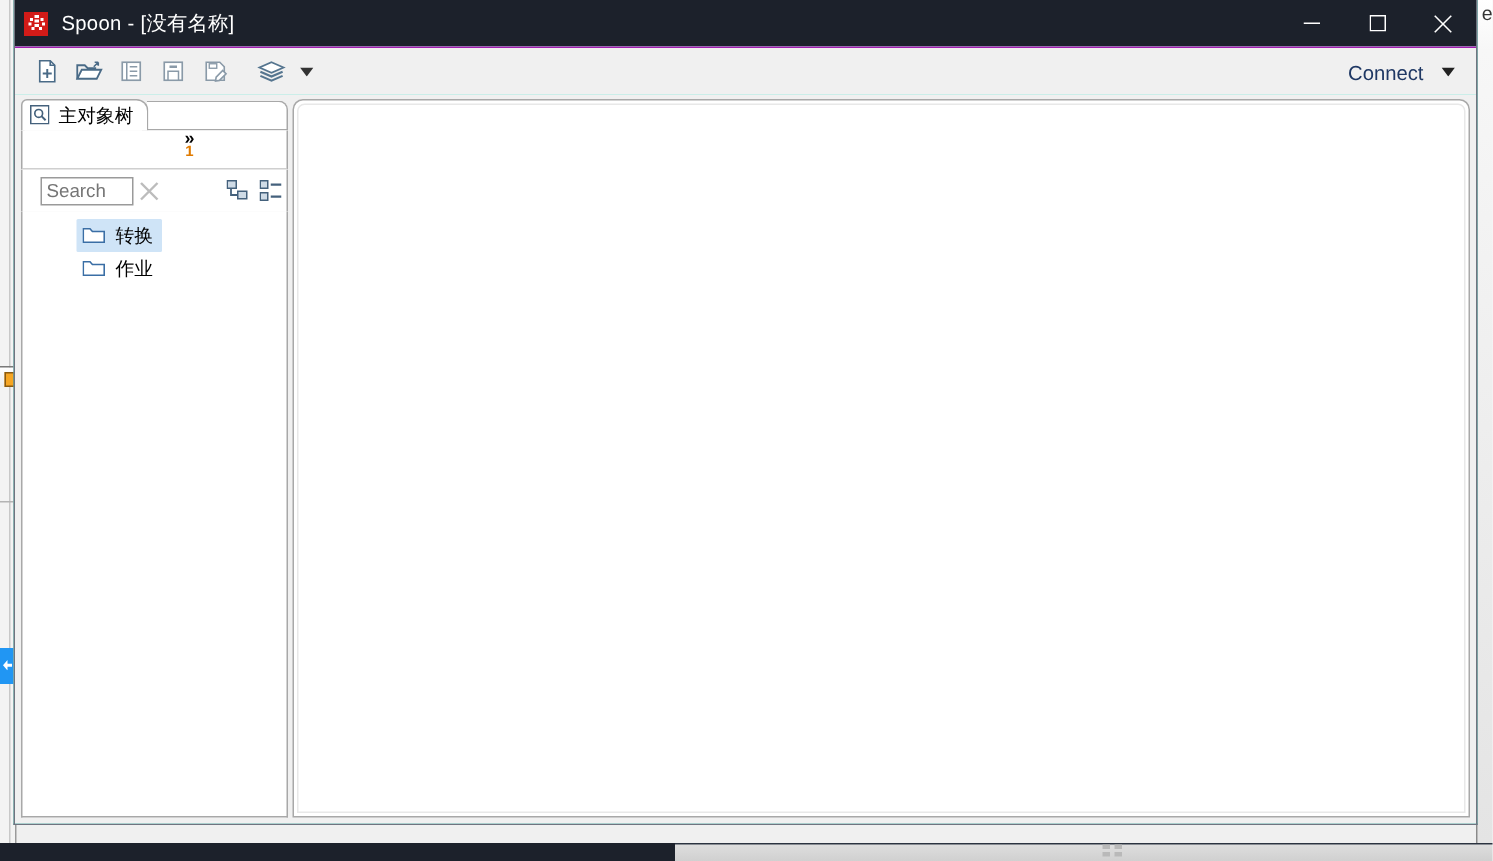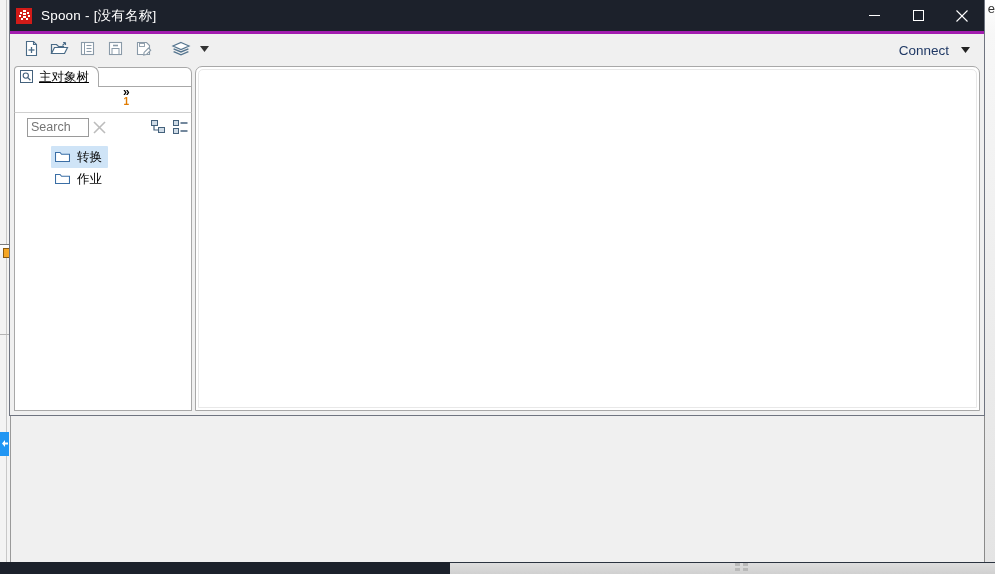--- a/index.html
+++ b/index.html
@@ -71,21 +71,21 @@
     position: absolute; display: block; width: 5px; height: 3px; background: #b9b9b9;
   }
   .bg-grip i:nth-child(1) { left: 0; top: 0; }
   .bg-grip i:nth-child(2) { left: 8px; top: 0; }
   .bg-grip i:nth-child(3) { left: 0; top: 5px; }
   .bg-grip i:nth-child(4) { left: 8px; top: 5px; }
 
   
   #app-window {
     position: absolute;
-    left: 9px; top: 0px; width: 976px; height: 416px;
+    left: 9px; top: 0px; width: 976px; height: 550px;
     background: #5eead4;
     border: 1px solid #6f7480;
     border-top: none;
     display: flex; flex-direction: column;
   }
 
   
   .titlebar {
     height: 31px; flex: 0 0 31px;
     background: #1c212b;
@@ -130,21 +130,21 @@
     padding: 2px 8px;
     white-space: nowrap;
     line-height: 16px;
   }
   .menu-item .mnem { text-decoration: underline; }
 
   
   .toolbar {
     height: 32px; flex: 0 0 32px;
     background: #f0f0f0;
-    border-top: 3px solid #a21caf;
+    border-top: 1px solid #a21caf;
     display: flex; align-items: center;
     padding-left: 8px;
     position: relative;
   }
   .tb-btn {
     width: 26px; height: 26px;
     display: flex; align-items: center; justify-content: center;
     margin-right: 2px;
   }
   .tb-sep { width: 10px; }
@@ -173,21 +173,20 @@
   
   .left-panel {
     width: 178px; flex: 0 0 178px;
     display: flex; flex-direction: column;
     min-height: 0;
   }
   .panel-tabrow {
     height: 21px; flex: 0 0 21px;
     display: flex; align-items: flex-end;
     position: relative;
-    text-decoration: underline;
   }
   .panel-tab {
     height: 21px;
     background: #ffffff;
     border: 1px solid #a8a8a8;
     border-bottom: none;
     border-radius: 4px 8px 0 0;
     display: flex; align-items: center;
     padding: 0 9px 0 5px;
     position: relative; z-index: 2;

